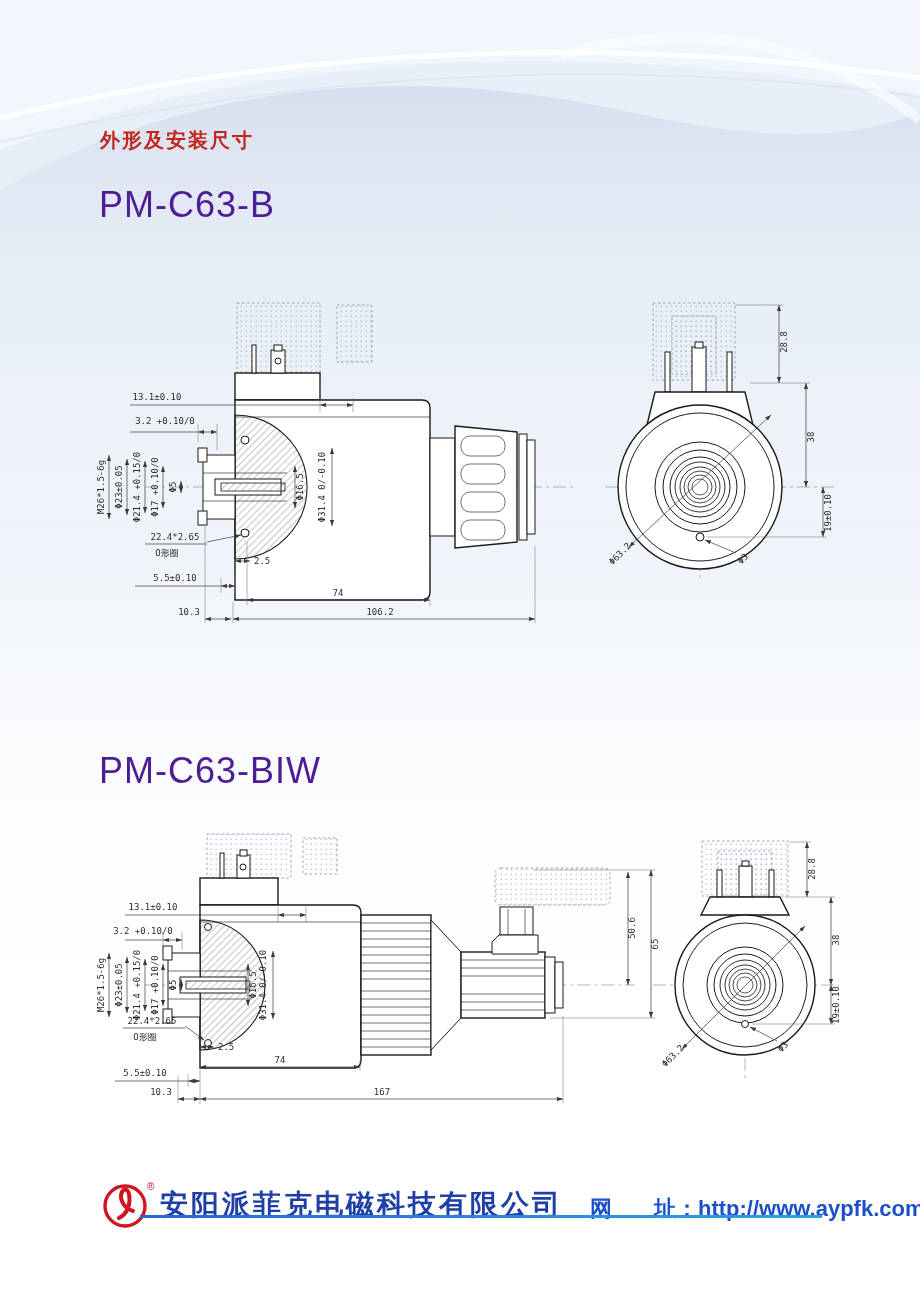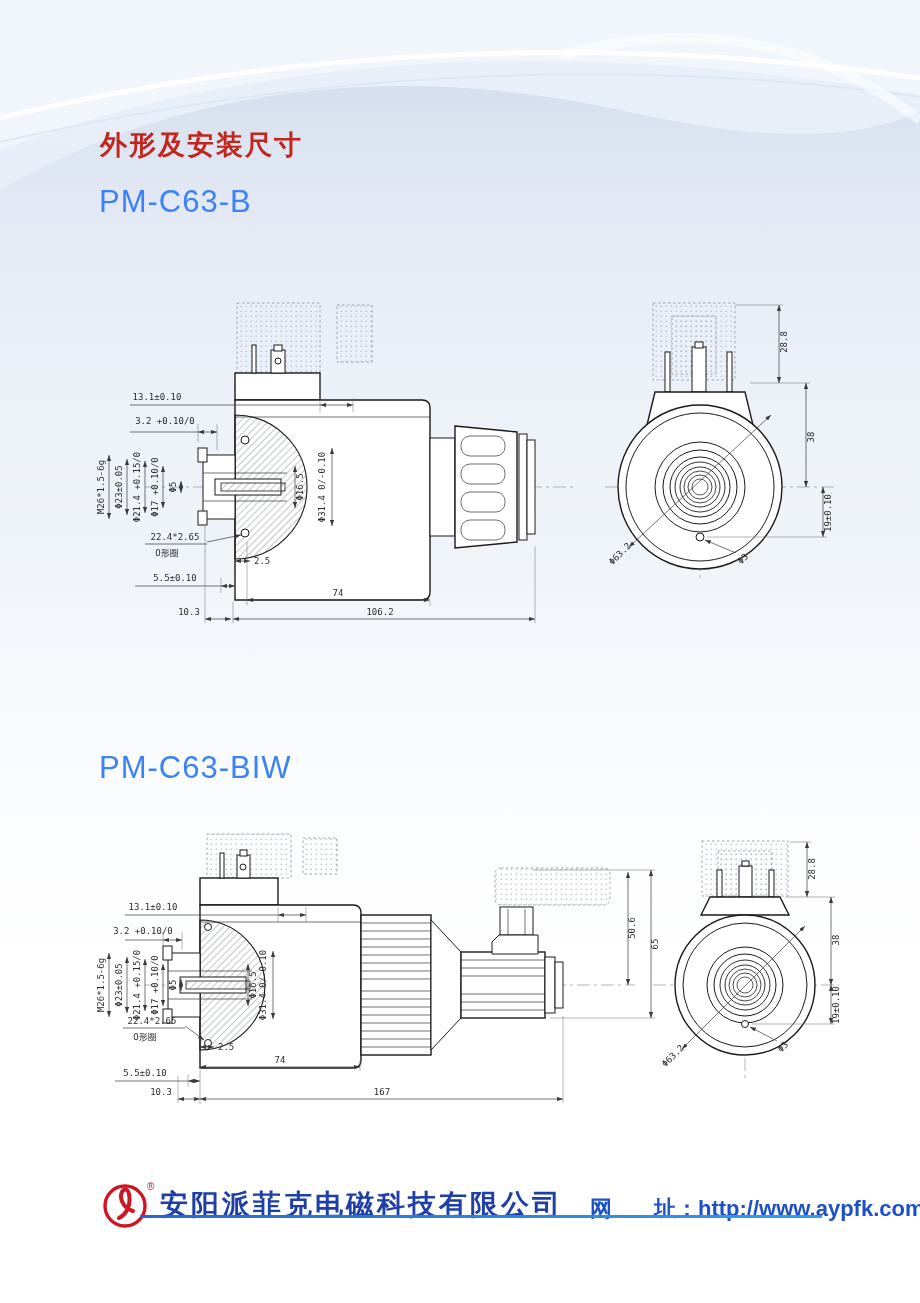--- a/index.html
+++ b/index.html
@@ -4,22 +4,22 @@
 <style>
   html,body{margin:0;padding:0;}
   body{
     width:920px;height:1303px;position:relative;overflow:hidden;
     background:linear-gradient(180deg,#eaf0f9 0%,#e6edf6 22%,#eef3f9 40%,#fbfcfe 60%,#ffffff 75%);
     font-family:"Liberation Sans",sans-serif;
   }
   .layer{position:absolute;}
   #waves{left:0;top:0;z-index:0;}
   .content{z-index:1;}
-  .title-red{left:100px;top:127px;font-size:27px;font-weight:bold;color:#c1251b;letter-spacing:2px;}
-  .model{font-size:31px;color:#3b82f6;letter-spacing:1px;}
+  .title-red{left:100px;top:127px;font-size:20px;font-weight:bold;color:#c1251b;letter-spacing:2px;}
+  .model{font-size:36px;color:#4c1d95;letter-spacing:1px;}
   #model1{left:99px;top:184px;}
   #model2{left:99px;top:750px;}
   
   .cl{stroke:#8e99a8;stroke-width:0.7;stroke-dasharray:13 4 3 4;fill:none;}
   .dash{fill:url(#p1);stroke:#8a93a6;stroke-width:0.8;stroke-dasharray:2.5 2.5;}
   .dash2{fill:url(#p2);stroke:#8a93a6;stroke-width:0.8;stroke-dasharray:2.5 2.5;}
   .solid{fill:#ffffff;stroke:#1a1a1a;stroke-width:1.4;}
   .solid2{fill:#ffffff;stroke:#1a1a1a;stroke-width:1;}
   .thin{fill:none;stroke:#333333;stroke-width:0.7;}
   .ll{stroke:#3a3a3a;stroke-width:0.7;fill:none;}

